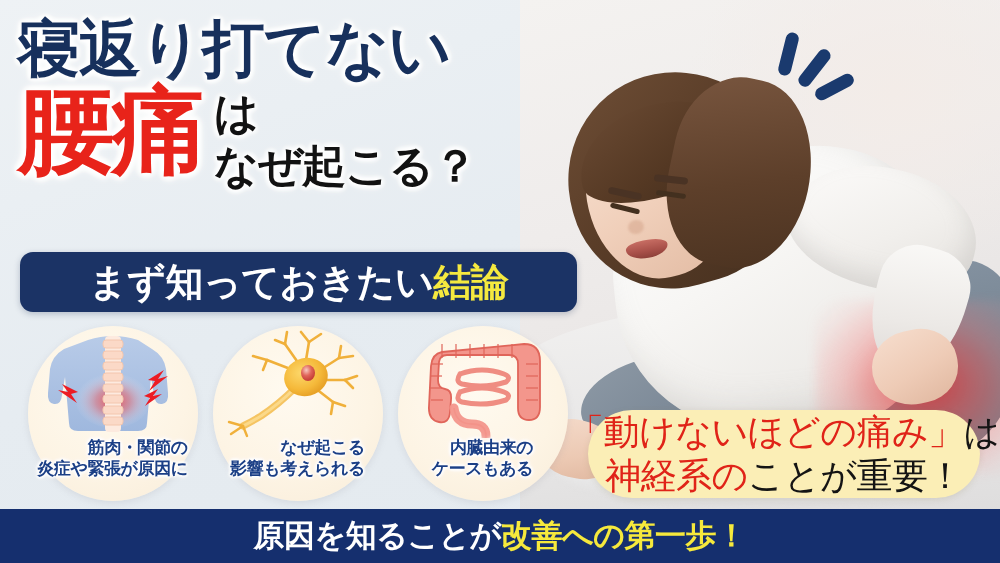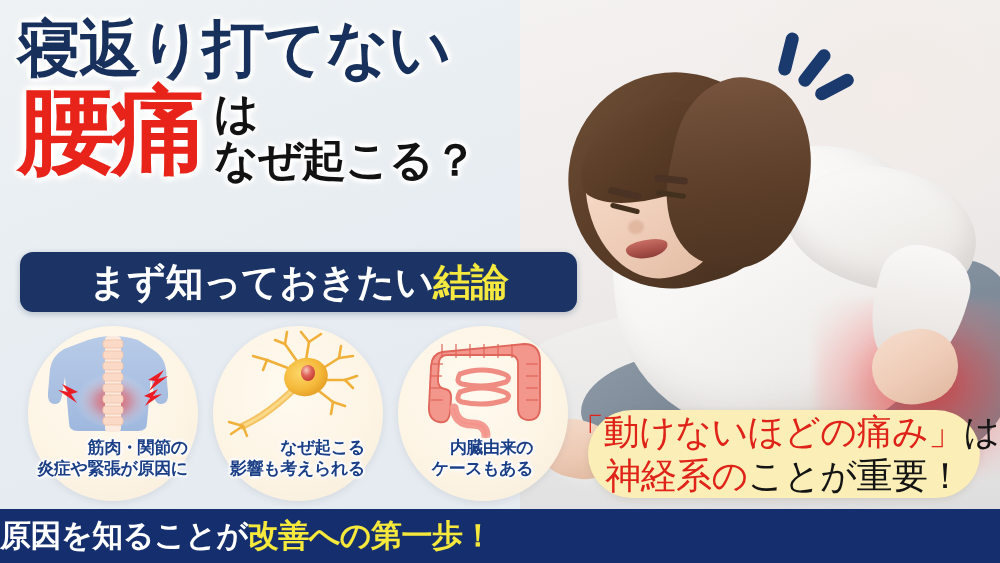--- a/index.html
+++ b/index.html
@@ -222,21 +222,21 @@
     font-weight:900;
     color:#121212;
     line-height:1.03;
     letter-spacing:-1px;
     white-space:nowrap;
     text-shadow:
       0 0 7px #fff, 0 0 7px #fff, 0 0 11px #fff,
       2px 0 5px #fff, -2px 0 5px #fff,
       0 2px 5px #fff, 0 -2px 5px #fff;
   }
-  .hl-naze { margin-top:2px; }
+  .hl-naze { margin-top:8px; }
 
   
   .badge {
     position:absolute; left:20px; top:252px;
     width:557px; height:60px;
     background:#1b3365;
     border-radius:13px;
     display:flex;
     align-items:center;
     justify-content:center;
@@ -318,21 +318,21 @@
   }
   .callout-line .red { color:#e02318; }
 
   
   .banner {
     position:absolute; left:0; bottom:0;
     width:1000px; height:54px;
     background:#152f6e;
     display:flex;
     align-items:center;
-    justify-content:flex-start;
+    justify-content:center;
     z-index:9;
   }
   .banner-text {
     font-size:31px;
     font-weight:900;
     color:#ffffff;
     letter-spacing:-.5px;
     white-space:nowrap;
   }
   .banner-text .hi { color:#f6e93c; }

